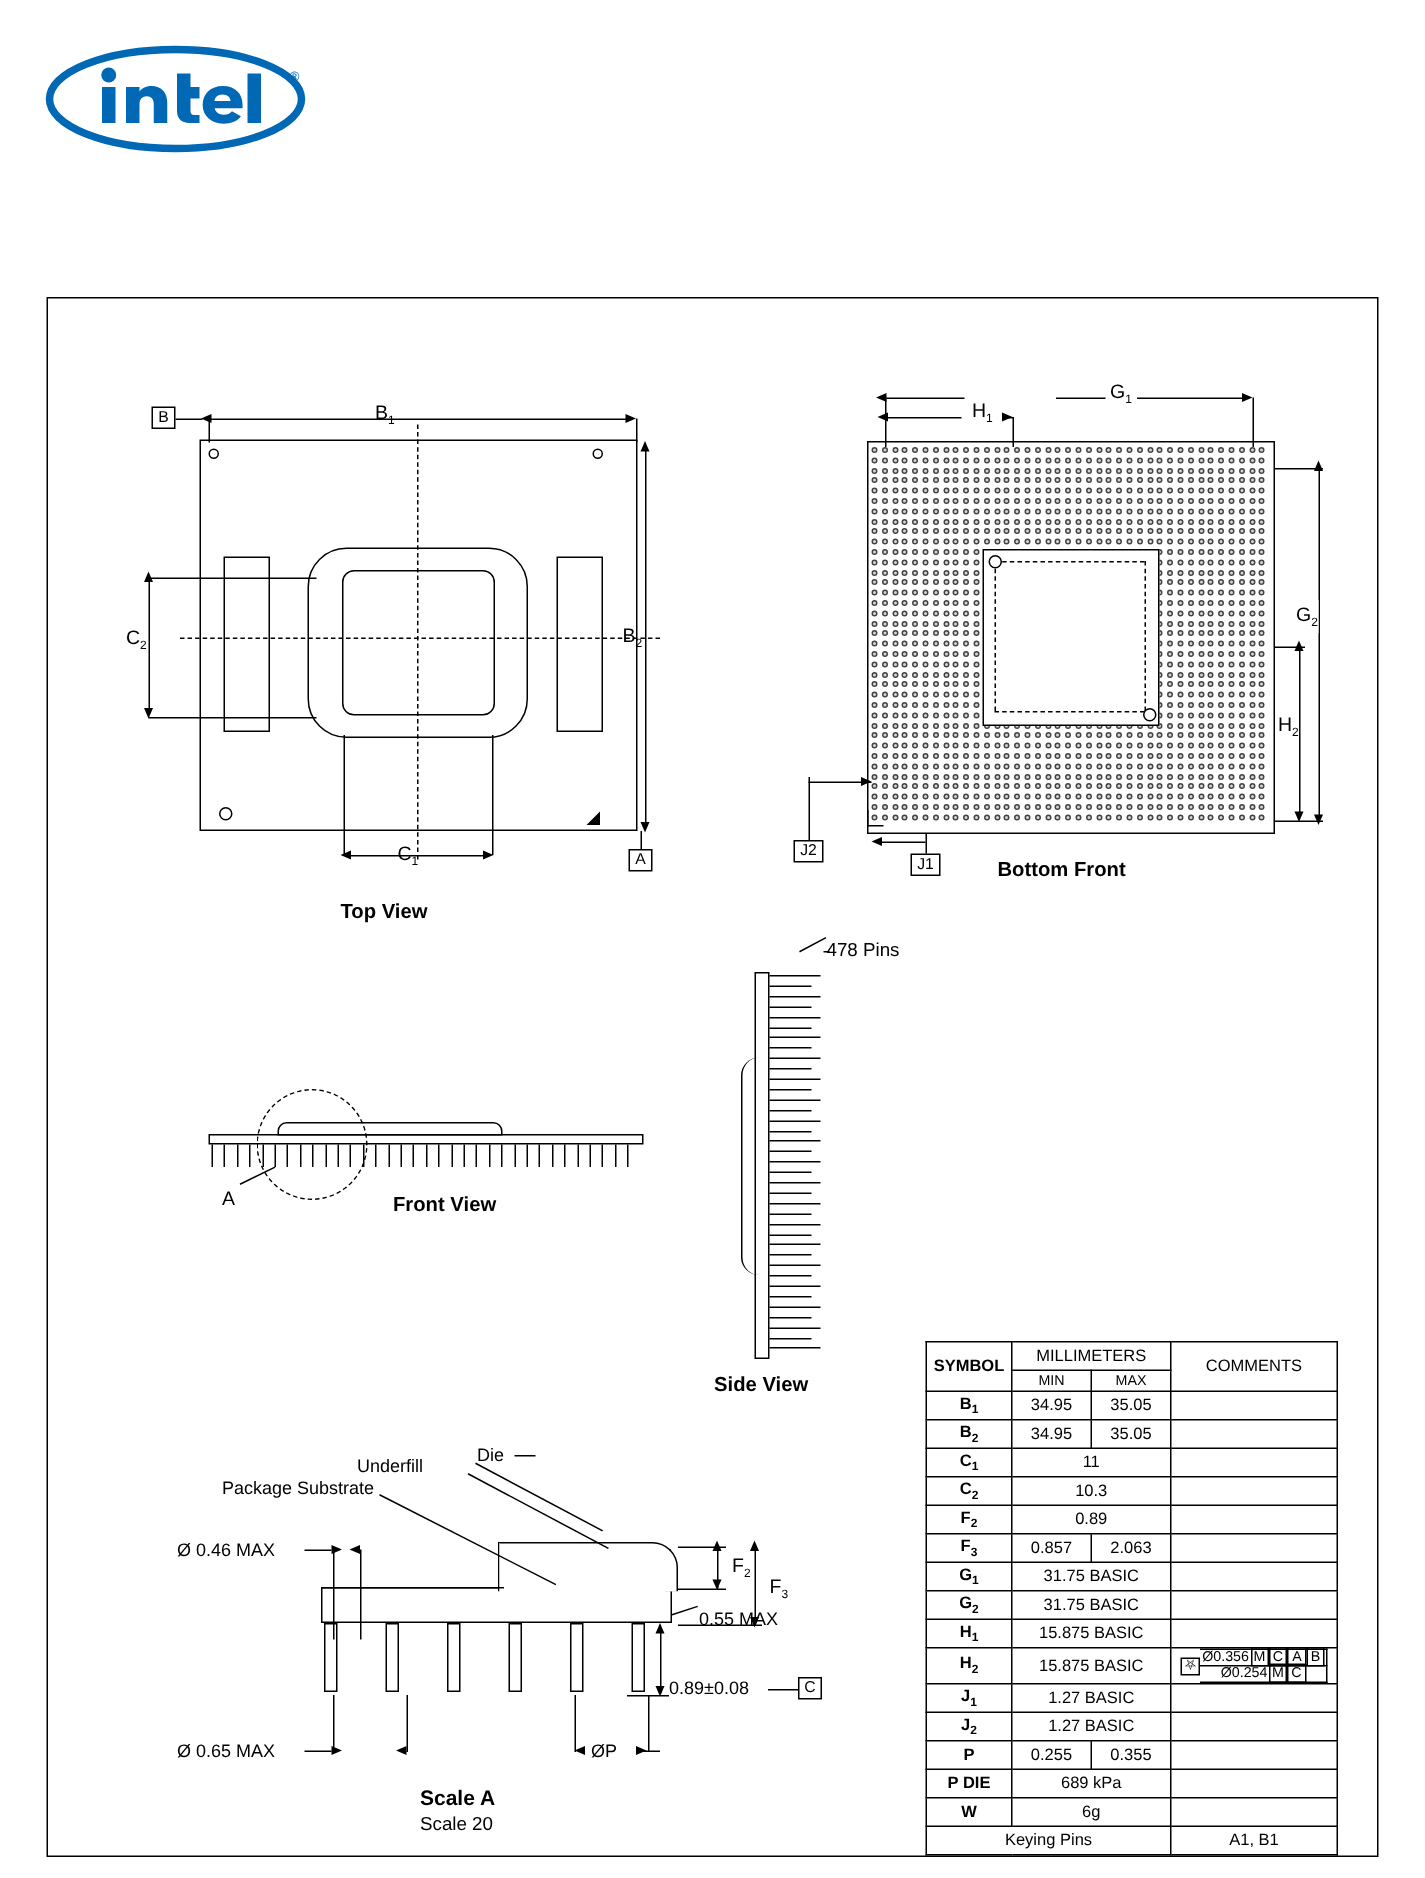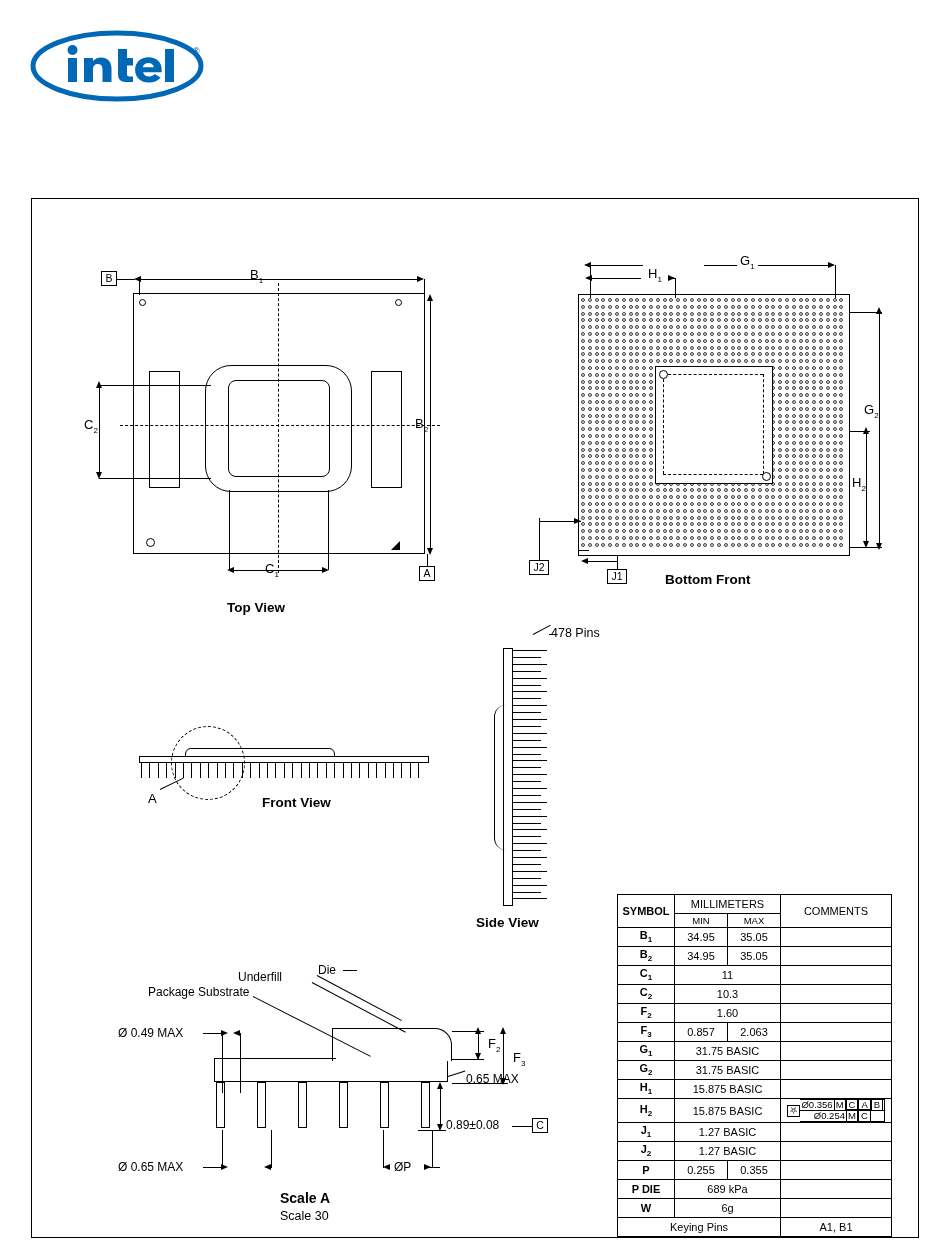--- a/index.html
+++ b/index.html
@@ -1461,41 +1461,41 @@
     <div class="lbl" style="left:318px;top:963px;font-size:12px;">Die</div>
     <div class="ln" style="left:317px;top:975px;width:96px;height:1px;transform:rotate(28deg);transform-origin:left center;"></div>
     <div class="ln h1px" style="left:343px;top:970px;width:14px;"></div>
 
     <div class="lbl" style="left:238px;top:970px;font-size:12px;">Underfill</div>
     <div class="ln" style="left:312px;top:982px;width:106px;height:1px;transform:rotate(28deg);transform-origin:left center;"></div>
 
     <div class="lbl" style="left:148px;top:985px;font-size:12px;">Package Substrate</div>
     <div class="ln" style="left:253px;top:996px;width:132px;height:1px;transform:rotate(27deg);transform-origin:left center;"></div>
 
-    <div class="lbl" style="left:118px;top:1026px;font-size:12px;">Ø 0.49 MAX</div>
+    <div class="lbl" style="left:118px;top:1026px;font-size:12px;">Ø 0.46 MAX</div>
     <div class="ln h1px" style="left:203px;top:1033px;width:18px;"></div>
     <div class="arR" style="left:221px;top:1029.5px;"></div>
     <div class="arL" style="left:233px;top:1029.5px;"></div>
     <div class="ln v1px" style="left:222px;top:1033px;height:60px;"></div>
     <div class="ln v1px" style="left:240px;top:1033px;height:60px;"></div>
 
     <div class="lbl" style="left:488px;top:1036px;font-size:13px;">F<span class="sub">2</span></div>
     <div class="ln v1px" style="left:478px;top:1031px;height:28px;"></div>
     <div class="arU" style="left:474.5px;top:1027px;"></div>
     <div class="arD" style="left:474.5px;top:1053px;"></div>
     <div class="ln h1px" style="left:452px;top:1031px;width:32px;"></div>
     <div class="ln h1px" style="left:452px;top:1059px;width:32px;"></div>
 
     <div class="lbl" style="left:513px;top:1050px;font-size:13px;">F<span class="sub">3</span></div>
     <div class="ln v1px" style="left:503px;top:1031px;height:52px;"></div>
     <div class="arU" style="left:499.5px;top:1027px;"></div>
     <div class="arD" style="left:499.5px;top:1078px;"></div>
     <div class="ln h1px" style="left:452px;top:1083px;width:56px;"></div>
 
-    <div class="lbl" style="left:466px;top:1072px;font-size:12px;">0.65 MAX</div>
+    <div class="lbl" style="left:466px;top:1072px;font-size:12px;">0.55 MAX</div>
     <div class="ln" style="left:448px;top:1076px;width:18px;height:1px;transform:rotate(-18deg);transform-origin:left center;"></div>
 
     <div class="lbl" style="left:446px;top:1118px;font-size:12px;">0.89±0.08</div>
     <div class="ln v1px" style="left:440px;top:1085px;height:44px;"></div>
     <div class="arU" style="left:436.5px;top:1082px;"></div>
     <div class="arD" style="left:436.5px;top:1124px;"></div>
     <div class="ln h1px" style="left:418px;top:1130px;width:28px;"></div>
     <div class="datum" style="left:532px;top:1118px;width:16px;">C</div>
     <div class="ln h1px" style="left:512px;top:1126px;width:20px;"></div>
 
@@ -1507,21 +1507,21 @@
     <div class="ln v1px" style="left:271px;top:1130px;height:38px;"></div>
 
     <div class="lbl" style="left:394px;top:1160px;font-size:12px;">ØP</div>
     <div class="arL" style="left:383px;top:1163.5px;"></div>
     <div class="arR" style="left:424px;top:1163.5px;"></div>
     <div class="ln h1px" style="left:424px;top:1167px;width:16px;"></div>
     <div class="ln v1px" style="left:383px;top:1130px;height:38px;"></div>
     <div class="ln v1px" style="left:432px;top:1130px;height:38px;"></div>
 
     <div class="lbl-b" style="left:280px;top:1190px;font-size:14px;">Scale A</div>
-    <div class="lbl" style="left:280px;top:1209px;font-size:12.5px;">Scale 30</div>
+    <div class="lbl" style="left:280px;top:1209px;font-size:12.5px;">Scale 20</div>
   </div>
 
   <table class="tbl">
     <thead>
       <tr>
         <td class="sym" rowspan="2">SYMBOL</td>
         <td colspan="2">MILLIMETERS</td>
         <td class="cm" rowspan="2">COMMENTS</td>
       </tr>
       <tr>
@@ -1547,21 +1547,21 @@
           <td colspan="2">11</td>
           <td class="cm"></td>
         </tr>
         <tr>
           <td class="sym">C<span class="sub">2</span></td>
           <td colspan="2">10.3</td>
           <td class="cm"></td>
         </tr>
         <tr>
           <td class="sym">F<span class="sub">2</span></td>
-          <td colspan="2">1.60</td>
+          <td colspan="2">0.89</td>
           <td class="cm"></td>
         </tr>
         <tr>
           <td class="sym">F<span class="sub">3</span></td>
           <td class="mn">0.857</td>
           <td class="mx">2.063</td>
           <td class="cm"></td>
         </tr>
         <tr>
           <td class="sym">G<span class="sub">1</span></td>

